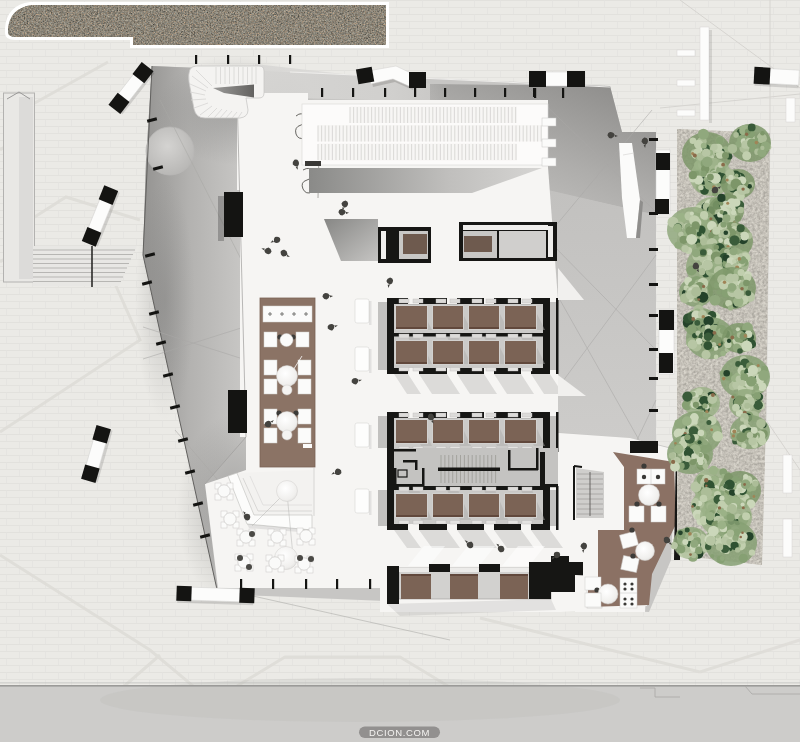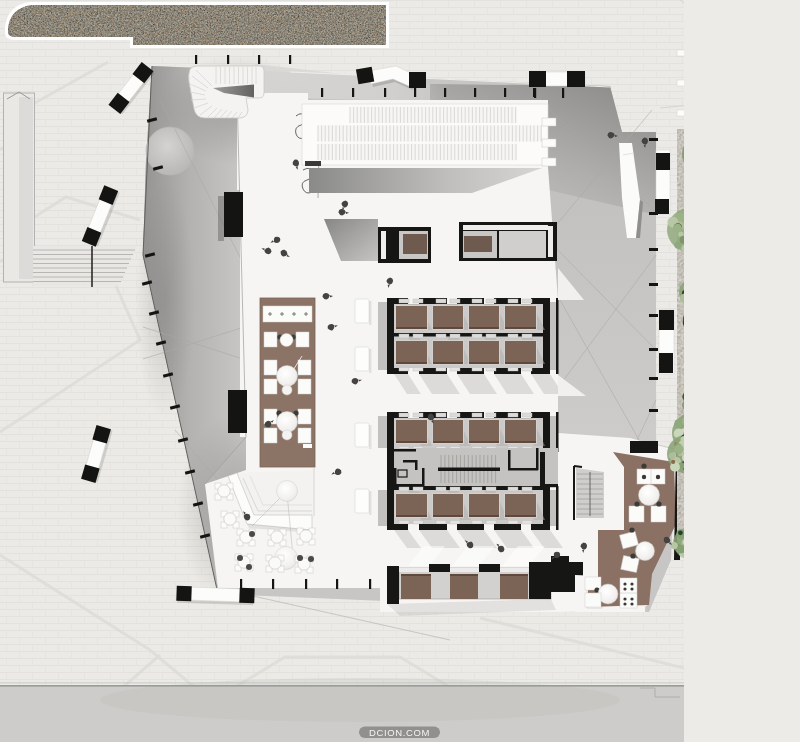--- a/index.html
+++ b/index.html
@@ -1,16 +1,16 @@
 <!DOCTYPE html>
 <html><head>
 <meta charset="utf-8">
 <style>
 html,body{margin:0;padding:0;background:#ecebe8;font-family:"Liberation Sans",sans-serif;}
-#stage{position:relative;width:684px;height:742px;overflow:hidden;}
+#stage{position:relative;width:800px;height:742px;overflow:hidden;}
 </style>
 </head>
 <body>
 <div id="stage">
 <svg width="800" height="742" viewBox="0 0 800 742">
 <defs>
 <pattern id="brick" width="26" height="14" patternUnits="userSpaceOnUse">
   <rect width="26" height="14" fill="#ebeae6"></rect>
   <rect width="26" height="0.8" y="0" fill="#e0dfdb"></rect>
   <rect width="26" height="0.8" y="7" fill="#e1e0dc"></rect>

